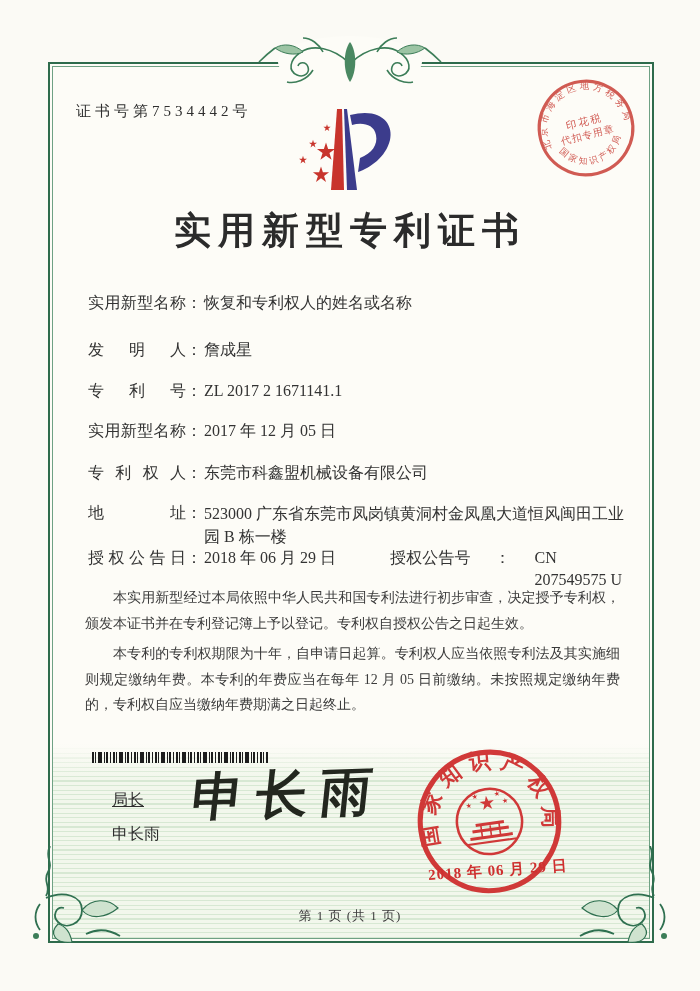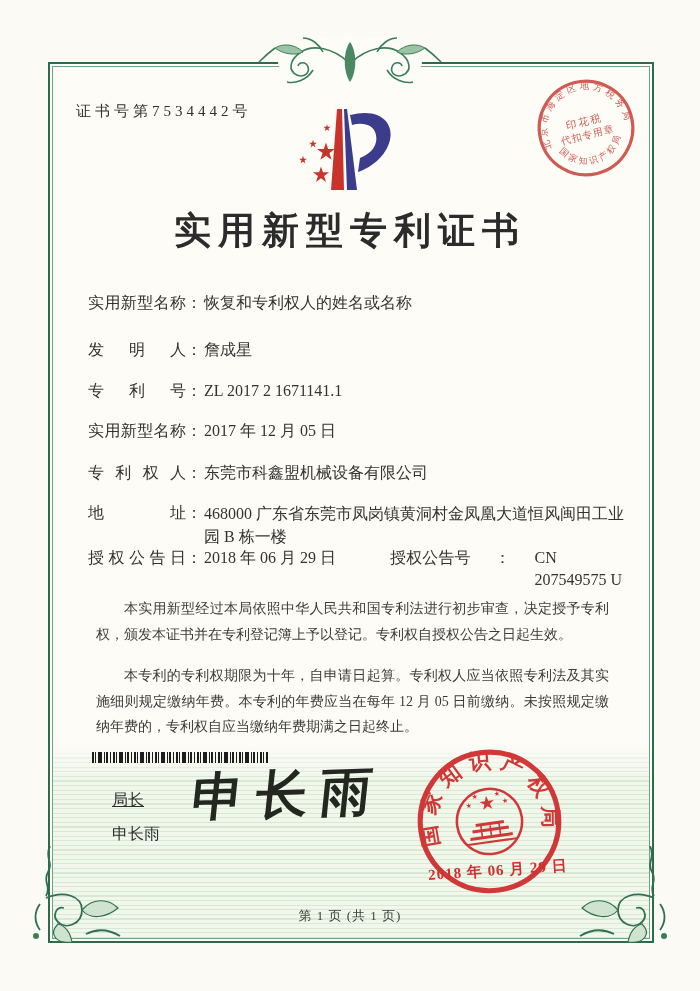--- a/index.html
+++ b/index.html
@@ -49,21 +49,21 @@
     -moz-text-align-last:justify;
   }
   .colon{display:inline-block;width:18px;}
   .fvalue{display:inline-block;}
   .frow.addr .fvalue{width:424px;line-height:23px;}
   .pairB{position:absolute;left:302px;top:0;display:flex;gap:24px;}
 
   
   .bodytext{position:absolute;left:80px;top:580px;width:545px;}
   .bodytext p{
-    margin:16px;text-indent:2em;text-align:justify;
+    margin:5px;text-indent:2em;text-align:justify;
     font-size:14px;line-height:25.5px;color:#3b3b3b;
   }
 
   
   .barcode{
     position:absolute;left:92px;top:752px;width:176px;height:11px;
     background-image:
       repeating-linear-gradient(90deg,#1d1d1d 0 1px,transparent 1px 3px),
       repeating-linear-gradient(90deg,#1d1d1d 0 2px,transparent 2px 7px);
   }
@@ -204,21 +204,21 @@
         <span class="fvalue">2017 年 12 月 05 日</span>
     </div>
     <div class="frow" style="top:462px">
       <span class="flabel">专利权人</span>
         <span class="colon">：</span>
         <span class="fvalue">东莞市科鑫盟机械设备有限公司</span>
     </div>
     <div class="frow addr" style="top:502px">
       <span class="flabel">地址</span>
         <span class="colon">：</span>
-        <span class="fvalue">468000 广东省东莞市凤岗镇黄洞村金凤凰大道恒风闽田工业园 B 栋一楼</span>
+        <span class="fvalue">523000 广东省东莞市凤岗镇黄洞村金凤凰大道恒风闽田工业园 B 栋一楼</span>
     </div>
     <div class="frow" style="top:547px;width:540px">
       <span class="flabel">授权公告日</span>
         <span class="colon">：</span>
         <span class="fvalue">2018 年 06 月 29 日</span>
       <span class="pairB">
         <span class="flabel">授权公告号</span>
           <span class="colon">：</span>
           <span class="fvalue">CN 207549575 U</span>
       </span>

